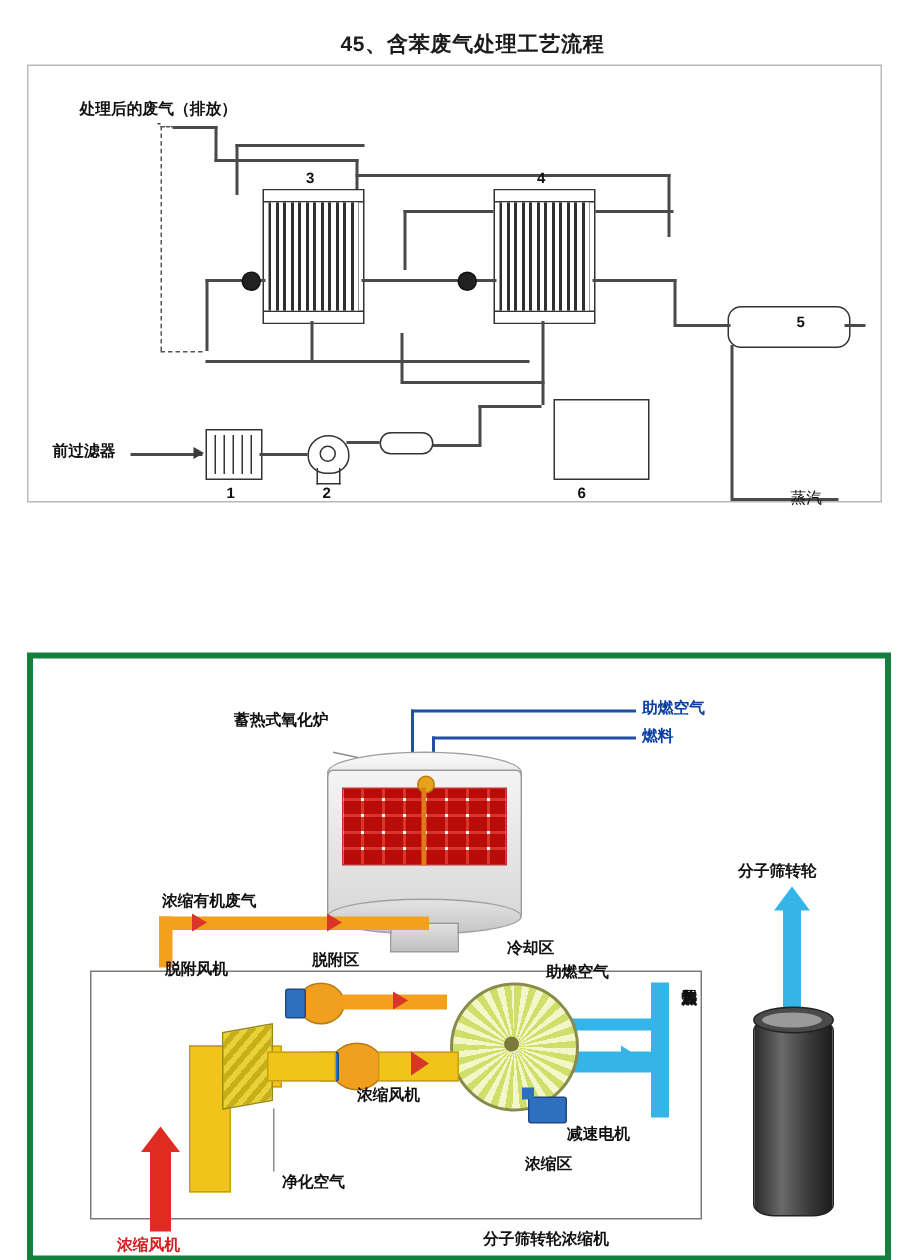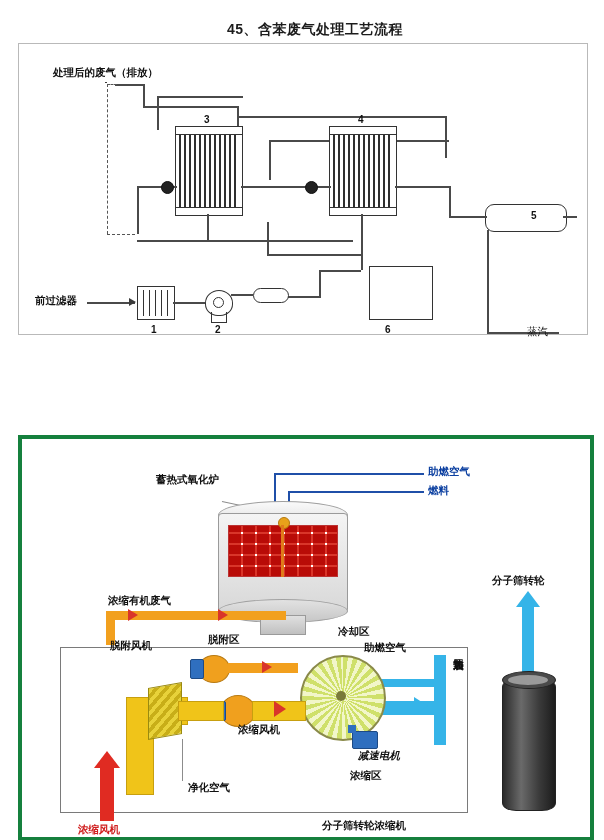--- a/index.html
+++ b/index.html
@@ -276,21 +276,21 @@
 
     <div class="fanblk" style="left:198px;top:256px;width:34px;height:30px;border-radius:50%;"></div>
     <div class="motor" style="left:190px;top:262px;width:12px;height:18px;"></div>
     <div class="pipe" style="left:156px;top:262px;width:44px;height:18px;background:#f0c419;border:1px solid #c79f0f;"></div>
     <div class="pipe" style="left:230px;top:262px;width:52px;height:18px;background:#f0c419;border:1px solid #c79f0f;"></div>
     <div class="arrowhead" style="left:252px;top:262px;border-top:8px solid transparent;border-bottom:8px solid transparent;border-left:12px solid #d9352a;"></div>
     <div class="f2-label f2-bold" style="left:216px;top:284px;">浓缩风机</div>
 
     <div class="motor" style="left:330px;top:292px;width:24px;height:16px;"></div>
     <div class="pipe" style="left:326px;top:286px;width:8px;height:8px;background:#2f6fbf;"></div>
-    <div class="f2-label f2-bold" style="left:336px;top:310px;font-style:italic;">减速电机</div>
+    <div class="f2-label f2-bold" style="left:356px;top:310px;">减速电机</div>
 
     <div class="pipe red" style="left:78px;top:326px;width:14px;height:56px;"></div>
     <div class="arrowhead" style="left:72px;top:312px;border-left:13px solid transparent;border-right:13px solid transparent;border-bottom:17px solid #e02b22;"></div>
     <div class="f2-label f2-bold" style="left:56px;top:384px;color:#d02020;">浓缩风机</div>
 
     <div class="f2-label f2-bold" style="left:300px;top:380px;">分子筛转轮浓缩机</div>
   </div>
 
 </div>
 

